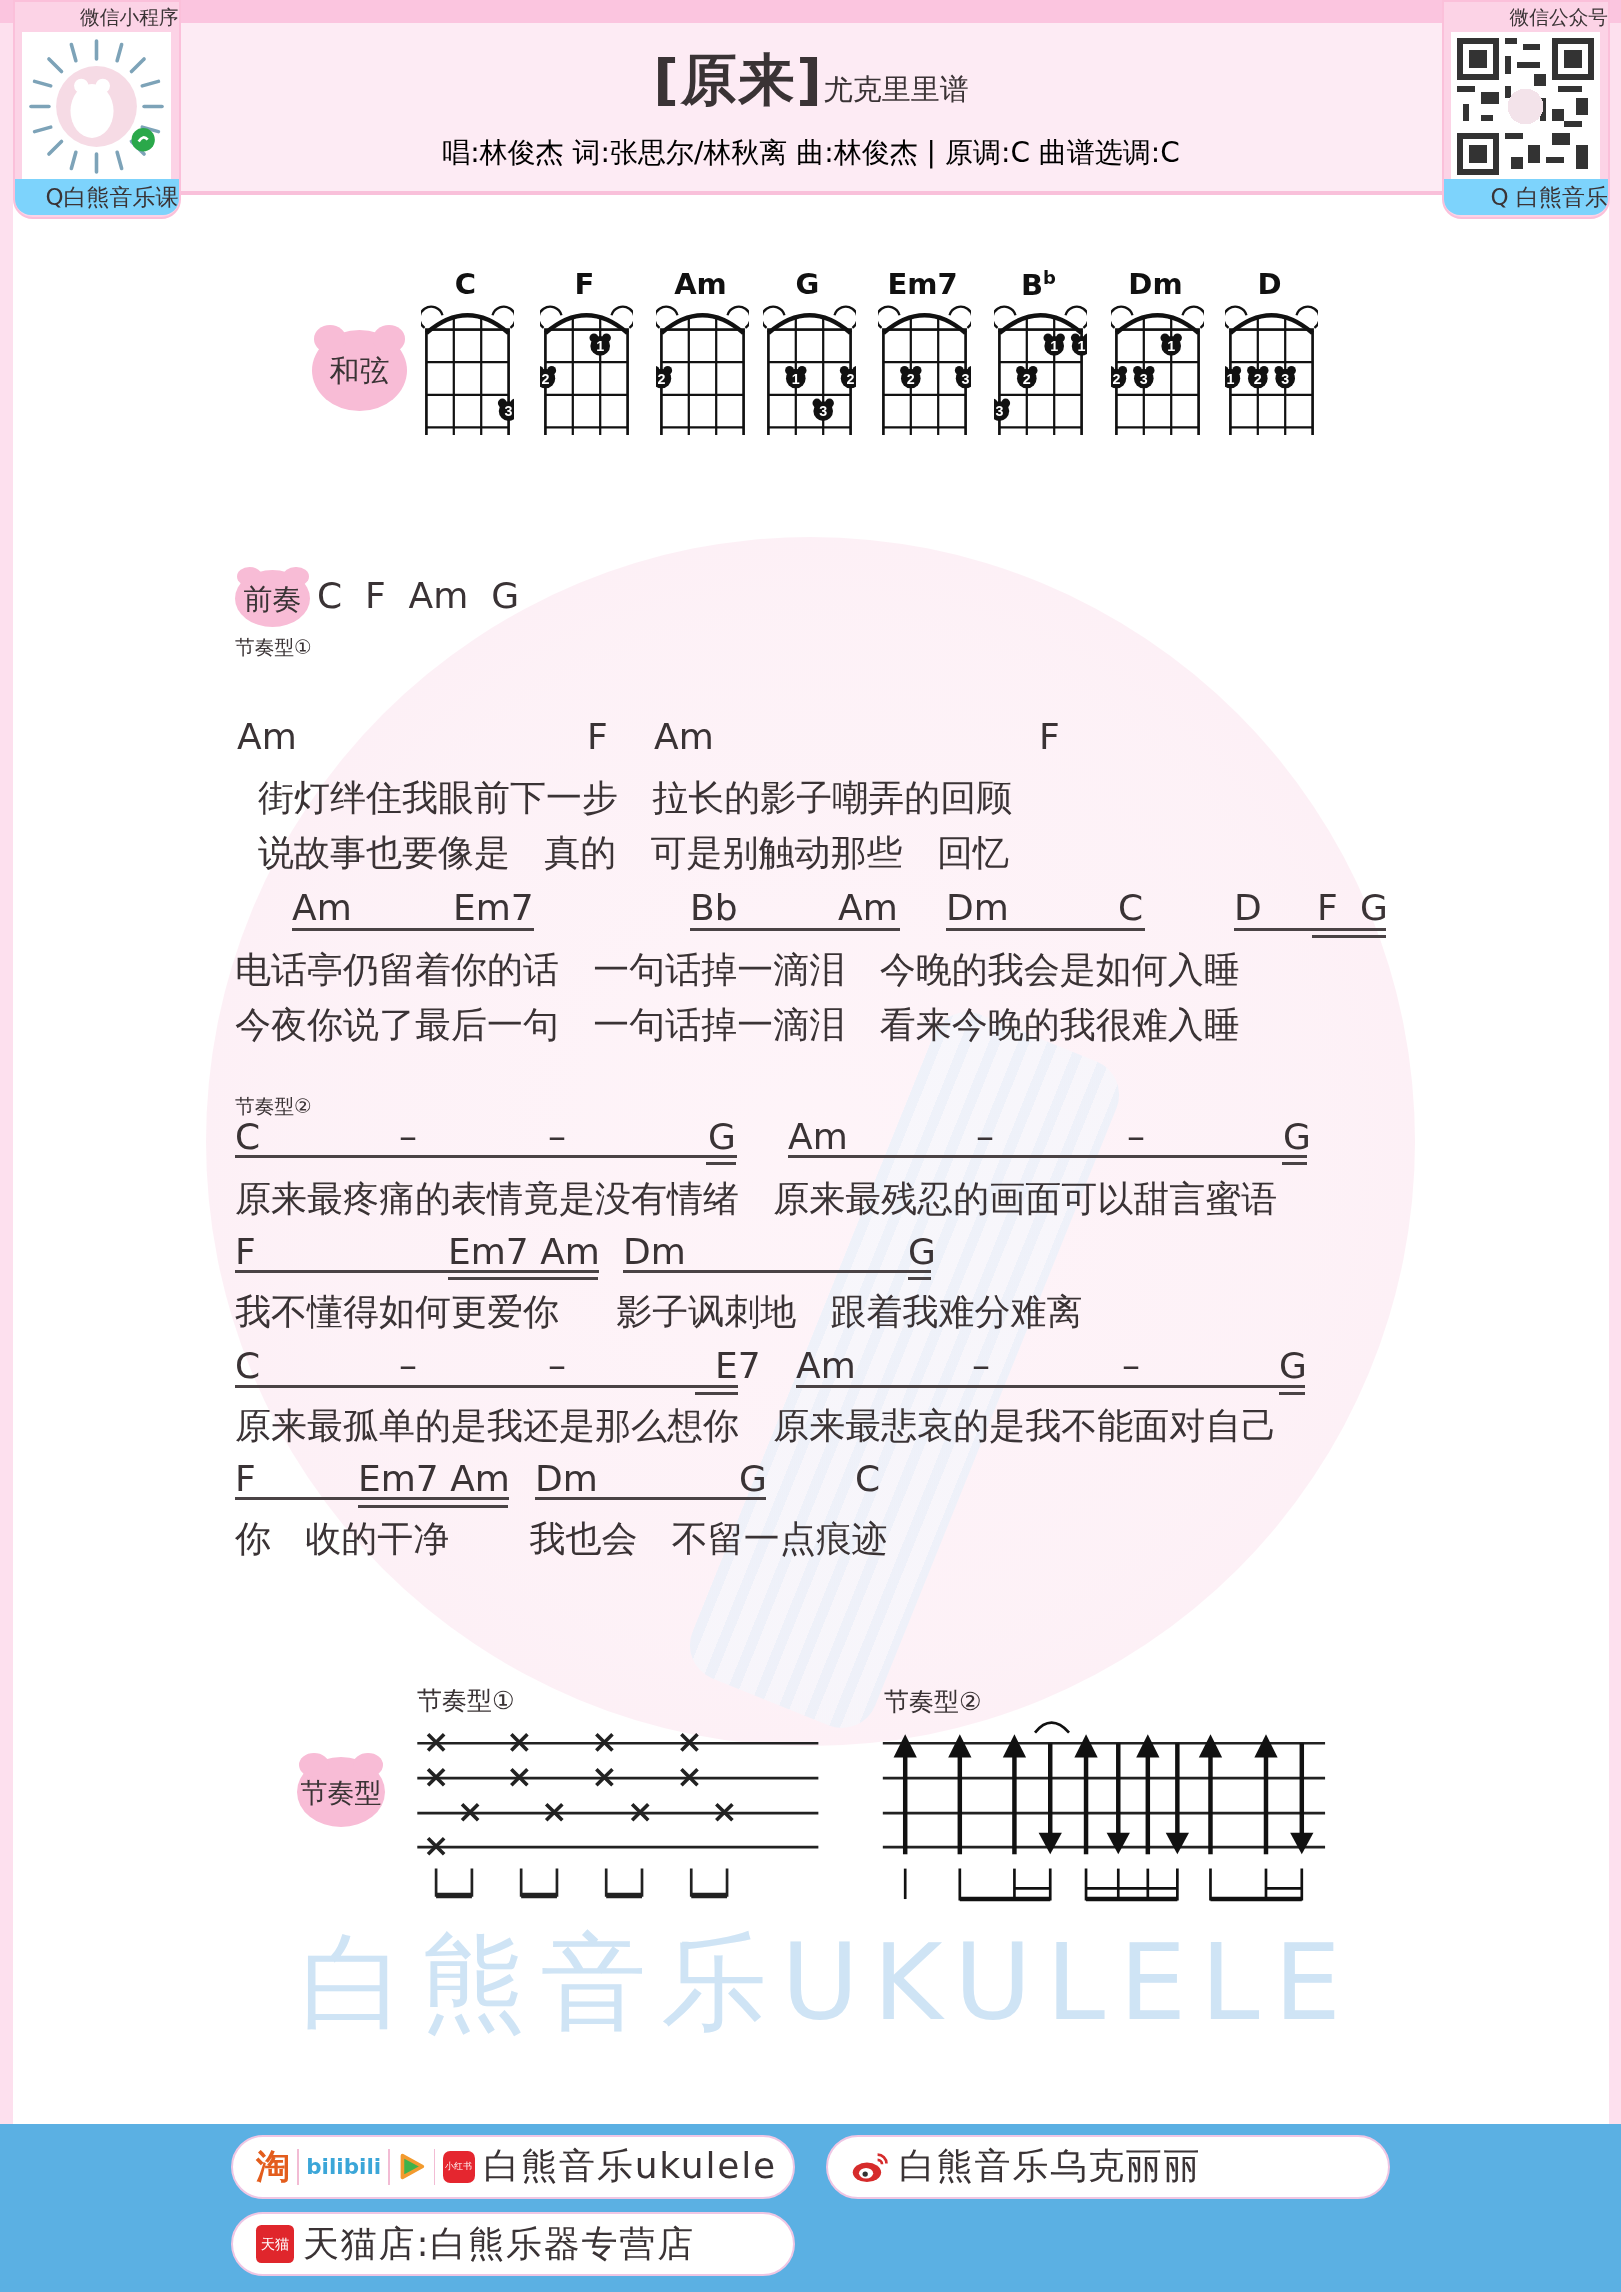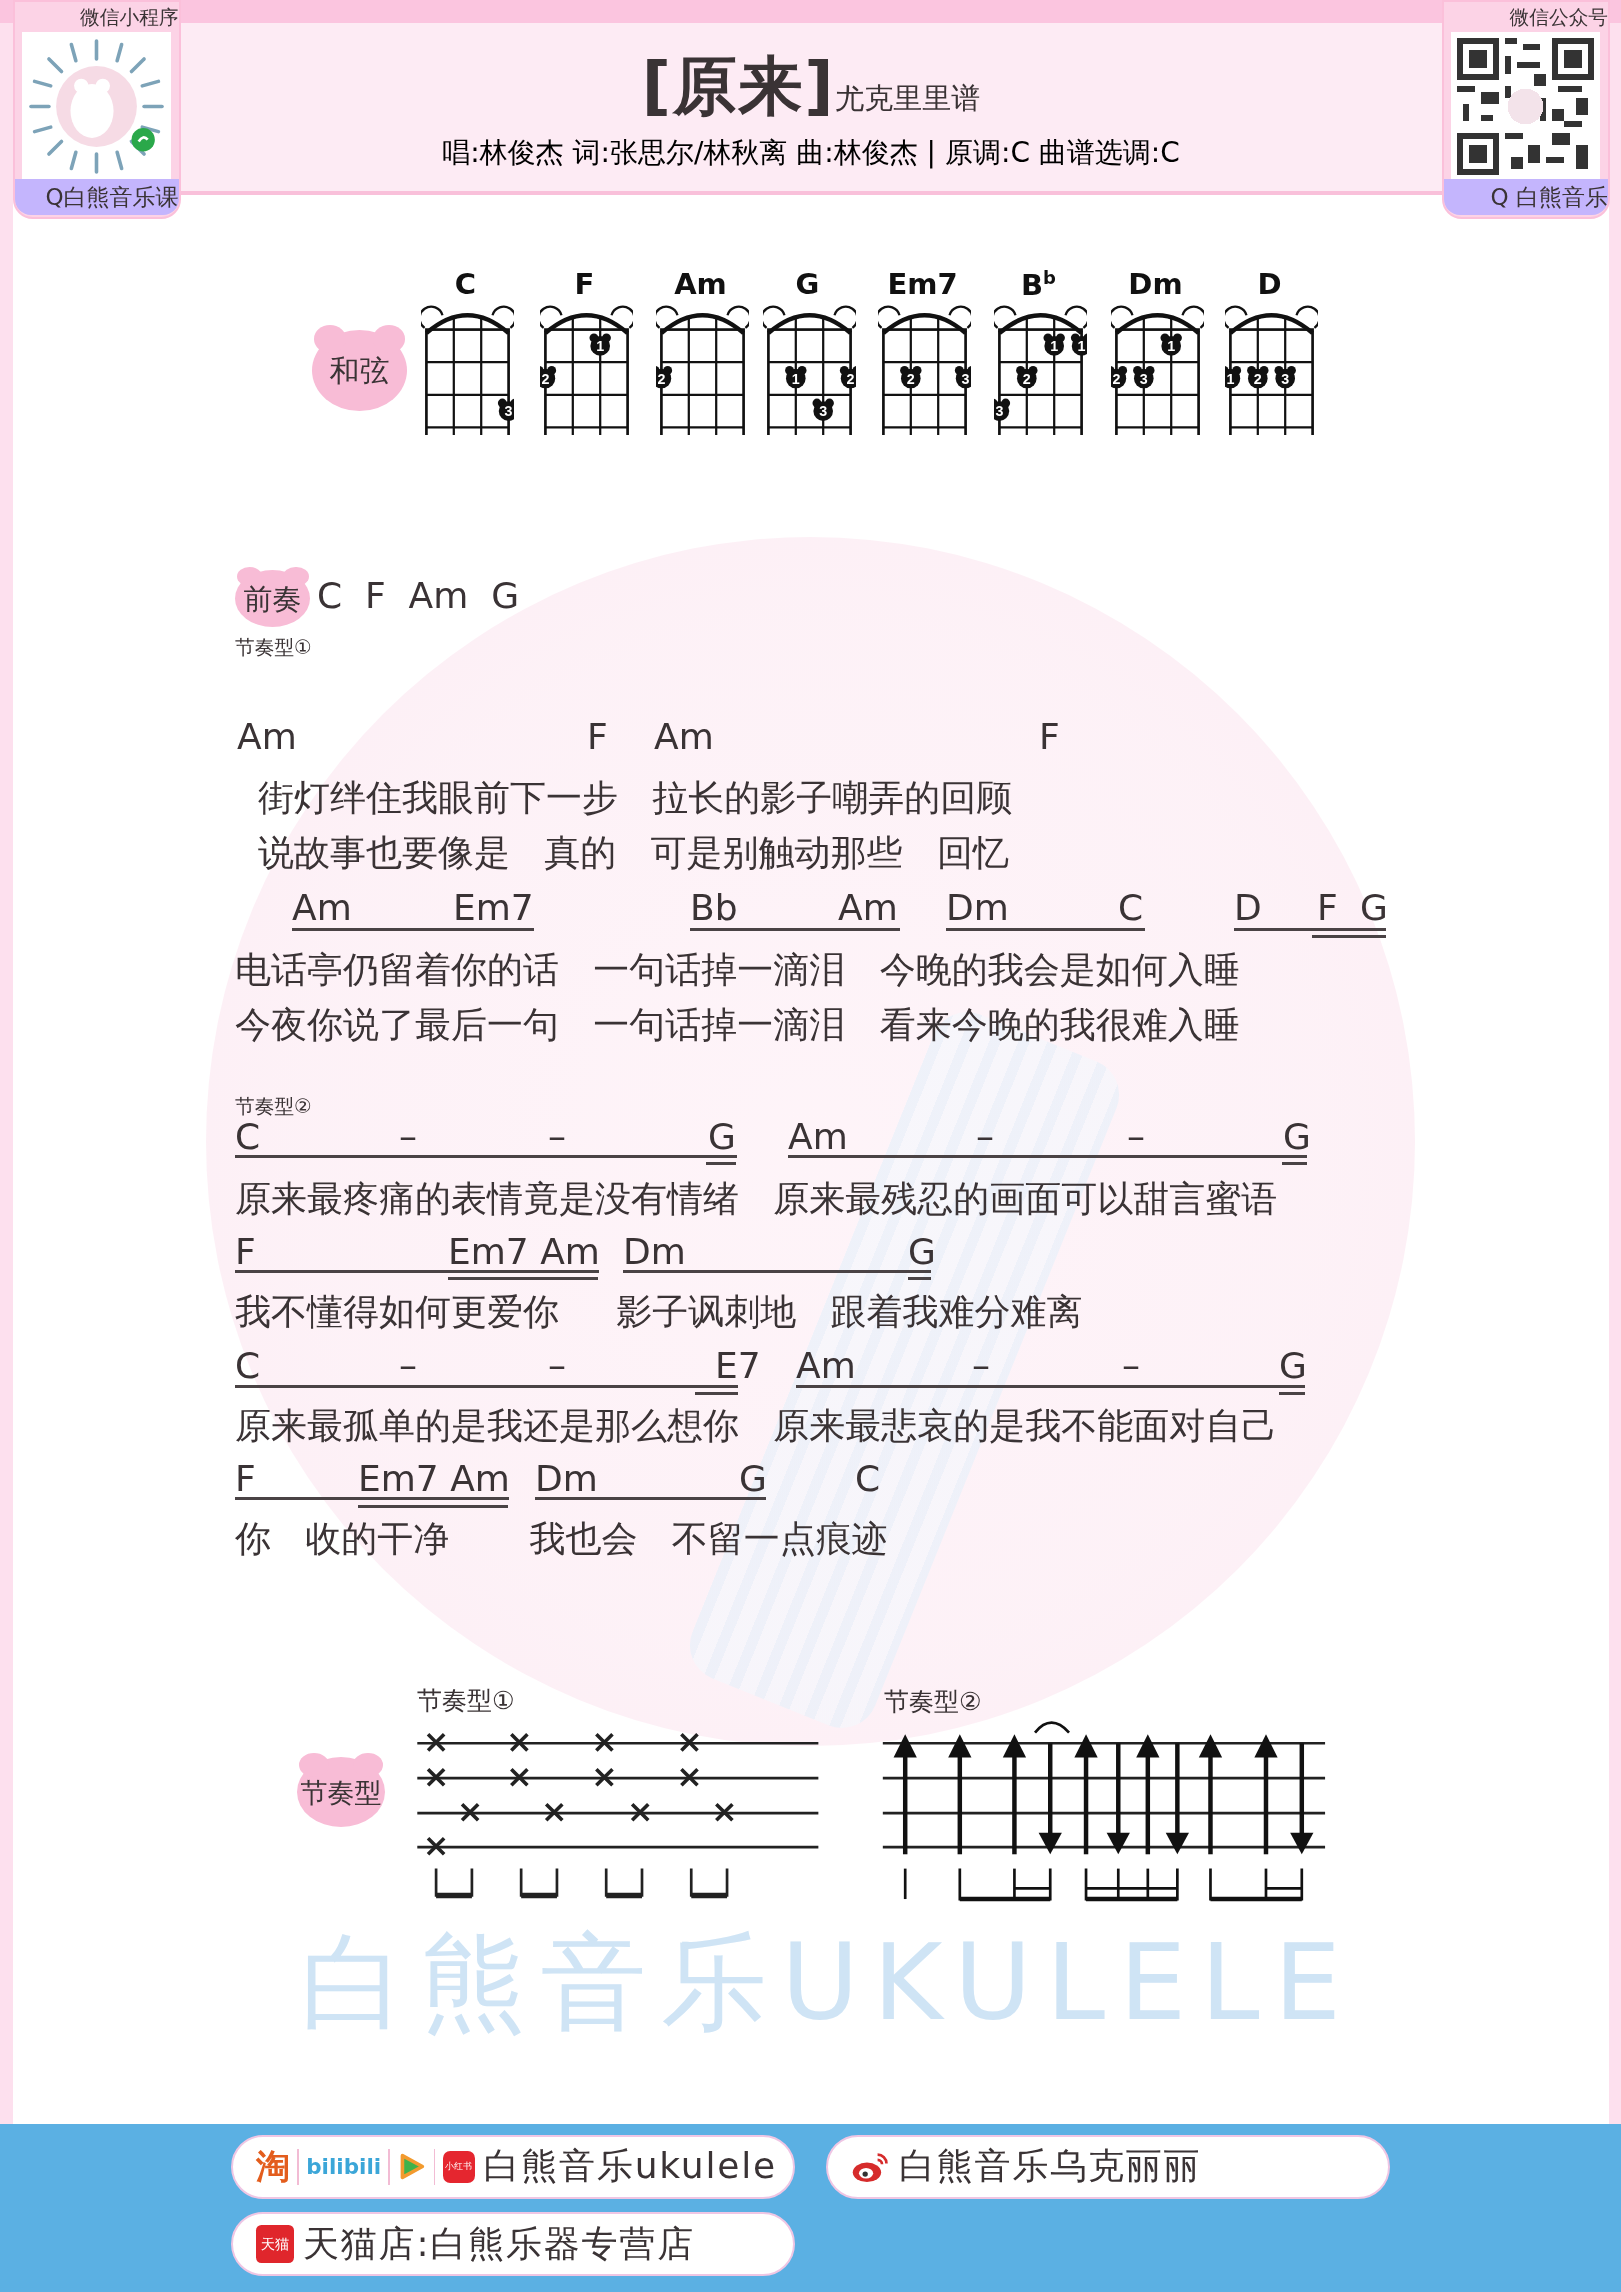--- a/index.html
+++ b/index.html
@@ -7,23 +7,23 @@
   body { position: relative; font-family: "DejaVu Sans", "Liberation Sans", sans-serif; color: #3a3335; }
   .abs { position: absolute; }
   .side-border-l { left: 0; top: 0; width: 13.4px; height: 2124px; background: #fde0ee; }
   .side-border-r { right: 0; top: 0; width: 13.4px; height: 2124px; background: #fde0ee; }
   .top-stripe { left: 0; top: 0; width: 1622px; height: 23px; background: #fbc5df; }
   .header-band { left: 13.4px; top: 23px; width: 1595px; height: 172px; background: #fdebf4; border-bottom: 4.5px solid #f9c0da; }
   .qr-card { width: 168px; height: 219px; top: 0; background: #fcd3e6; border-radius: 0 0 19.7px 19.7px; border: 2.7px solid #fbc0da; }
   .qr-card .cap { position: absolute; left: 0; right: 0; text-align: right; font-size: 19.7px; color: #3a3335; }
   .qr-card .cap-top { top: 1.8px; }
   .qr-card .qr { position: absolute; left: 7.2px; top: 29.6px; width: 149px; height: 149px; background: #fff; }
-  .qr-card .cap-bot { bottom: 1.8px; font-size: 23px; background: #c4b5fd; border-radius: 0 0 16px 16px; height: 36px; line-height: 36px; }
+  .qr-card .cap-bot { bottom: 1.8px; font-size: 23px; background: #7dd3fc; border-radius: 0 0 16px 16px; height: 36px; line-height: 36px; }
   .title-wrap { left: 0; width: 1622px; top: 43px; text-align: center; }
-  .title { font-size: 64px; font-weight: bold; color: #3a3335; letter-spacing: 1.8px; }
+  .title { font-size: 56px; font-weight: bold; color: #3a3335; letter-spacing: 1.8px; }
   .title-sub { font-size: 29px; color: #3a3335; }
   .credits { left: 0; width: 1622px; top: 134px; text-align: center; font-size: 28px; color: #000000; }
 
   .bear-badge { background: #f8bcd6; border-radius: 50%; }
   .bear-badge::before, .bear-badge::after { content: ""; position: absolute; top: -6%; width: 34%; height: 34%; background: #f8bcd6; border-radius: 50%; }
   .bear-badge::before { left: 2%; }
   .bear-badge::after { right: 2%; }
   .bear-badge span { position: relative; z-index: 1; display: block; text-align: center; }
 
   .chord-diag { width: 90px; height: 157px; }

